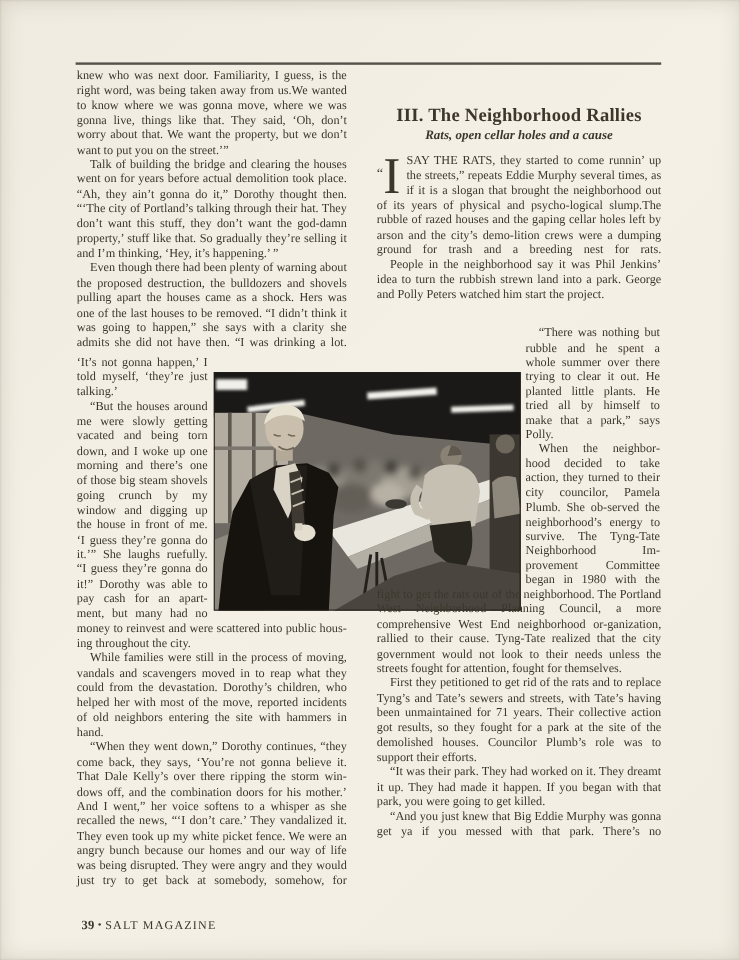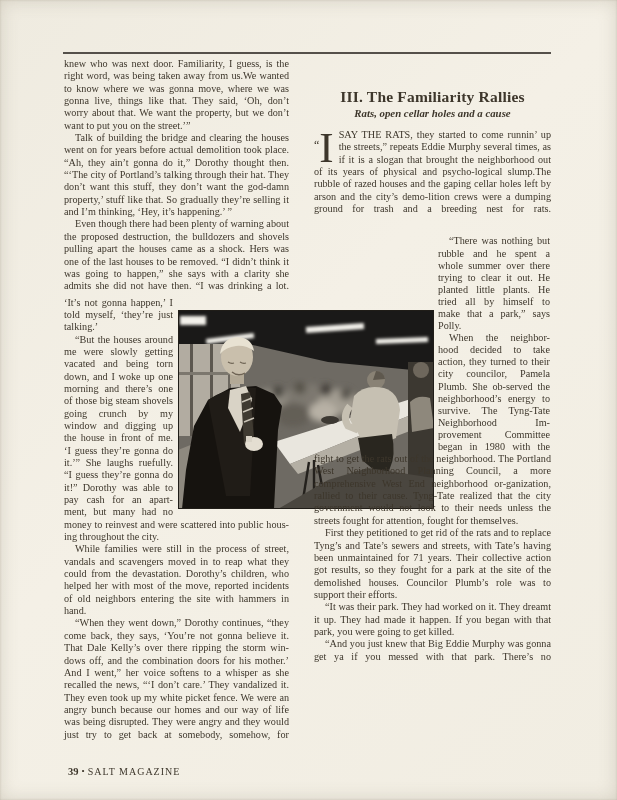--- a/index.html
+++ b/index.html
@@ -48,21 +48,21 @@
         <p class="para">knew who was next door.  Familiarity, I guess, is the right word, was being taken away from us.We wanted to know where we was gonna move, where we was gonna live, things like that.  They said, ‘Oh, don’t worry about that.  We want the property, but we don’t want to put you on the street.’”</p>
         <p class="para">Talk of building the bridge and clearing the houses went on for years before actual demolition took place.  “Ah, they ain’t gonna do it,” Dorothy  thought then.  “‘The city of Portland’s talking through their hat.  They don’t want this stuff, they don’t want the god-damn property,’ stuff like that.  So gradually they’re selling it and I’m thinking, ‘Hey, it’s happening.’ ”</p>
         <p class="para jlast">Even though there had been plenty of warning about the proposed destruction, the bulldozers and shovels pulling apart the houses came as a shock.  Hers was one of the last houses to be removed.  “I didn’t think it was going to happen,” she says with a clarity she admits she did not have then.  “I was drinking a lot.</p>
       </div>
     <div class="tb narrow-l">
         <p class="para">‘It’s not gonna happen,’ I told myself, ‘they’re just talking.’</p>
         <p class="para jlast">“But the houses around me were slowly getting vacated and being torn down, and I woke up one morning and there’s one of those big steam shovels going crunch by my window and digging up the house in front of me. ‘I guess they’re gonna do it.’”  She laughs ruefully.  “I guess they’re gonna do it!”  Dorothy was able to pay cash for an apart-ment, but many had no</p>
       </div>
     <div class="tb">
         <p class="para">money to reinvest and were scattered into public hous-ing throughout the city.</p>
-        <p class="para">While families were still in the process of street, vandals and scavengers moved in to reap what they could from the devastation.  Dorothy’s children, who helped her with most of the move, reported incidents of old neighbors entering the site with hammers in hand.</p>
+        <p class="para">While families were still in the process of moving, vandals and scavengers moved in to reap what they could from the devastation.  Dorothy’s children, who helped her with most of the move, reported incidents of old neighbors entering the site with hammers in hand.</p>
         <p class="para jlast">“When they went down,” Dorothy  continues, “they come back, they says, ‘You’re not gonna believe it. That Dale Kelly’s over there ripping the storm win-dows off, and the combination doors for his mother.’ And I went,” her voice softens to a whisper as she recalled the news, “‘I don’t care.’ They vandalized it. They even took up my white picket fence.  We were an angry bunch because our homes and our way of life was being disrupted.  They were angry and they would just try to get back at somebody, somehow, for</p>
       </div>
   </div>
 
   <figure class="photo">
     <svg viewBox="0 0 256 199" width="256" height="199" preserveAspectRatio="none" role="img">
       <defs>
         <filter id="b1">
             <feGaussianBlur stdDeviation="1.4"></feGaussianBlur>
           </filter>
@@ -137,27 +137,30 @@
         <path d="M62,52 q3,2 6,1" stroke="#6e6354" stroke-width="1.2" fill="none"></path>
         <path d="M54,62 q6,5 13,1" stroke="#6e6354" stroke-width="1.4" fill="none"></path>
         <ellipse cx="76" cy="134" rx="9" ry="7" fill="#e4ded1"></ellipse>
         <rect x="68" y="126" width="6" height="6" fill="#d9d3c6"></rect>
       </g>
       <rect x="0.5" y="0.5" width="255" height="198" fill="none" stroke="#201d18" stroke-width="1"></rect>
     </svg>
   </figure>
 
   <div class="col col-right">
-    <h2 class="sec-head">III. The Familiarity Rallies</h2>
+    <h2 class="sec-head">III. The Neighborhood Rallies</h2>
     <div class="sec-sub">Rats, open cellar holes and a cause</div>
     <div class="tb opener">
       <p class="para jlast">
         <span class="dropcap"><span class="dc-q">“</span><span class="dc-l">I</span></span><span>SAY THE RATS, they started to come runnin’ up the streets,” repeats Eddie Murphy several times, as if it is a slogan that brought the neighborhood out of its  years of physical and psycho-logical slump.The rubble of razed houses and the gaping cellar holes  left by arson and the city’s demo-lition crews were a dumping ground for trash and a breeding nest for rats.</span>
       </p>
     </div>
+    <div class="tb first-ind">
+        <p class="para">People in the neighborhood say it was Phil Jenkins’ idea to turn the  rubbish strewn land into a park. George and Polly Peters watched him start the project.</p>
+      </div>
     <div class="tb narrow-r first-ind">
         <p class="para">“There was nothing but rubble and he spent a whole summer over there trying to clear it out.  He planted little plants.  He tried all by himself to make that a park,” says Polly.</p>
         <p class="para jlast">When the neighbor-hood decided to take action, they turned to their city councilor, Pamela Plumb.  She ob-served  the neighborhood’s energy to survive.  The Tyng-Tate Neighborhood Im-provement Committee began in 1980 with the</p>
       </div>
     <div class="tb">
         <p class="para">fight to get the rats out of the neighborhood.  The Portland West Neighborhood Planning Council, a more comprehensive West End neighborhood or-ganization, rallied to their cause.  Tyng-Tate realized that the city government would not look to their needs unless the streets fought for attention, fought for themselves.</p>
         <p class="para">First they petitioned to get rid of the rats and to replace Tyng’s and Tate’s sewers and streets, with Tate’s having been unmaintained for 71 years.  Their collective action got results, so they fought for a park at the site of the demolished houses. Councilor Plumb’s role was to support their efforts.</p>
         <p class="para">“It was their park.  They had worked on it.  They dreamt it up.  They had made it happen.  If you began with that park, you were going to get killed.</p>
         <p class="para jlast">“And you just knew that Big Eddie Murphy was gonna get ya if you messed with that park.  There’s no</p>
       </div>

